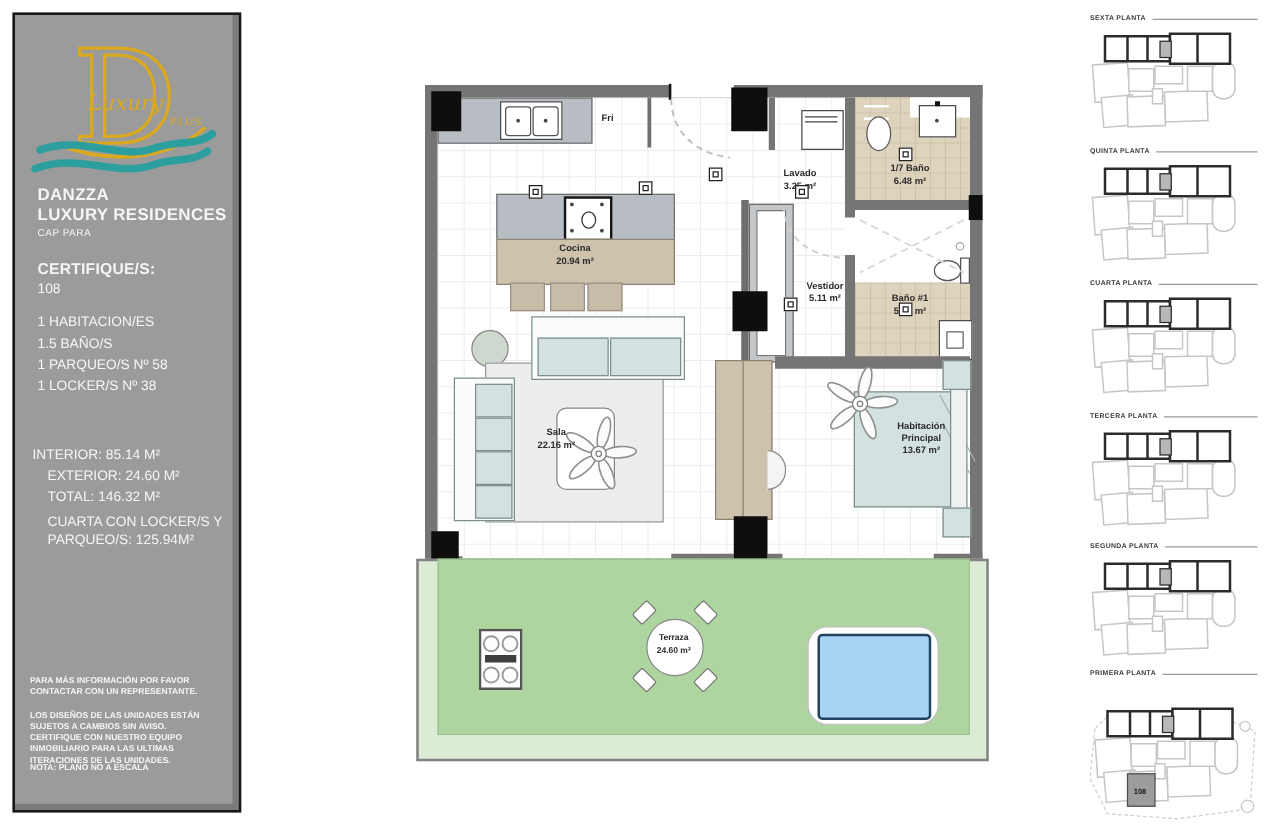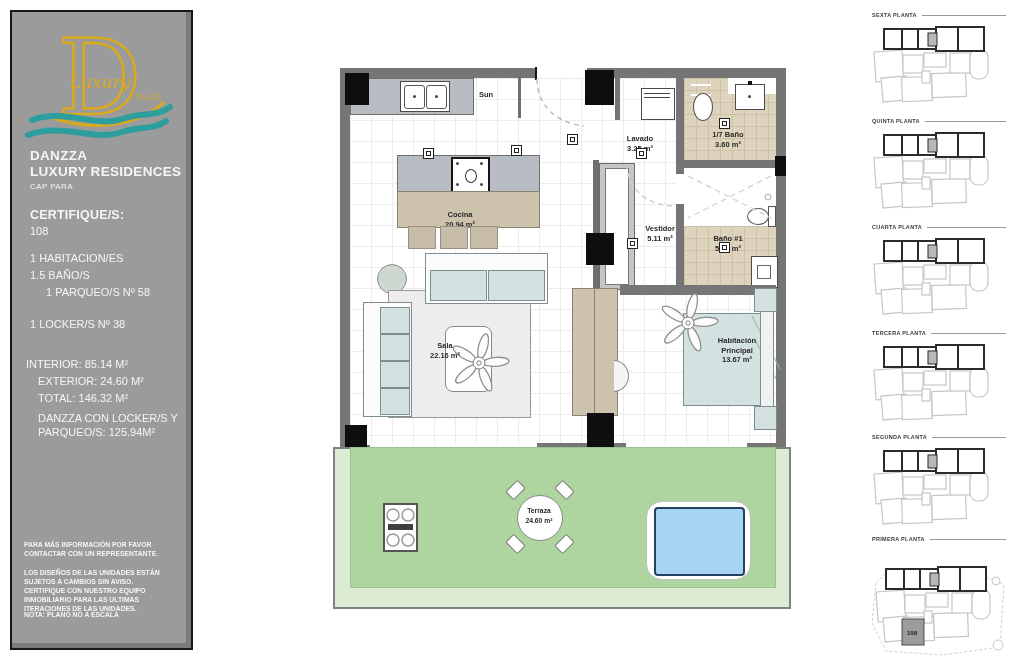--- a/index.html
+++ b/index.html
@@ -109,27 +109,27 @@
 
     <div class="sb-txt sb-title" style="left:18px;top:136px">DANZZA</div>
     <div class="sb-txt sb-title" style="left:18px;top:152px">LUXURY RESIDENCES</div>
     <div class="sb-txt sb-sub" style="left:18px;top:170px">CAP PARA</div>
 
     <div class="sb-txt sb-h" style="left:18px;top:196px">CERTIFIQUE/S:</div>
     <div class="sb-txt sb-line" style="left:18px;top:211px">108</div>
 
     <div class="sb-txt sb-line" style="left:18px;top:238px">1 HABITACION/ES</div>
     <div class="sb-txt sb-line" style="left:18px;top:255px">1.5 BAÑO/S</div>
-    <div class="sb-txt sb-line" style="left:34px;top:272px">1 PARQUEO/S Nº 58</div>
-    <div class="sb-txt sb-line" style="left:18px;top:304px">1 LOCKER/S Nº 38</div>
+    <div class="sb-txt sb-line" style="left:18px;top:272px">1 PARQUEO/S Nº 58</div>
+    <div class="sb-txt sb-line" style="left:18px;top:289px">1 LOCKER/S Nº 38</div>
 
     <div class="sb-txt sb-line" style="left:14px;top:344px">INTERIOR: 85.14 M²</div>
     <div class="sb-txt sb-line" style="left:26px;top:361px">EXTERIOR: 24.60 M²</div>
     <div class="sb-txt sb-line" style="left:26px;top:378px">TOTAL: 146.32 M²</div>
-    <div class="sb-txt sb-line" style="left:26px;top:398px">DANZZA CON LOCKER/S Y</div>
+    <div class="sb-txt sb-line" style="left:26px;top:398px">CUARTA CON LOCKER/S Y</div>
     <div class="sb-txt sb-line" style="left:26px;top:412px">PARQUEO/S: 125.94M²</div>
 
     <div class="sb-txt sb-fine" style="left:12px;top:528px">PARA MÁS INFORMACIÓN POR FAVOR CONTACTAR CON UN REPRESENTANTE.</div>
     <div class="sb-txt sb-fine" style="left:12px;top:556px">LOS DISEÑOS DE LAS UNIDADES ESTÁN SUJETOS A CAMBIOS SIN AVISO. CERTIFIQUE CON NUESTRO EQUIPO INMOBILIARIO PARA LAS ULTIMAS ITERACIONES DE LAS UNIDADES.</div>
     <div class="sb-txt sb-fine" style="left:12px;top:598px">NOTA: PLANO NO A ESCALA</div>
   </div>
 
   <div id="plan">
 
     <div class="floor" style="left:19px;top:18px;width:426px;height:367px"></div>
@@ -144,32 +144,32 @@
     <div class="counter" style="left:19px;top:18px;width:122px;height:35px"></div>
     <div class="wht" style="left:69px;top:21px;width:48px;height:29px">
       <div class="abs" style="left:3px;top:3px;width:19px;height:22px;border:1px solid #555;border-radius:3px;background:#fff">
           <div class="dot" style="left:8px;top:9px"></div>
         </div>
       <div class="abs" style="left:25px;top:3px;width:19px;height:22px;border:1px solid #555;border-radius:3px;background:#fff">
           <div class="dot" style="left:8px;top:9px"></div>
         </div>
     </div>
     <div class="abs" style="left:187px;top:18px;width:3px;height:40px;background:#6f6f6f"></div>
-    <div class="rl" style="left:140px;top:30px;width:30px">Sun</div>
+    <div class="rl" style="left:140px;top:30px;width:30px">Fri</div>
 
     <div class="counter" style="left:66px;top:95px;width:141px;height:36px"></div>
     <div class="abs" style="left:120px;top:97px;width:35px;height:32px;background:#fff;border:2px solid #151515">
       <div class="dot" style="left:3px;top:3px"></div>
         <div class="dot" style="left:27px;top:3px"></div>
       <div class="dot" style="left:3px;top:24px"></div>
         <div class="dot" style="left:27px;top:24px"></div>
       <div class="abs" style="left:12px;top:10px;width:10px;height:12px;border:1px solid #333;border-radius:50%"></div>
     </div>
     <div class="tan" style="left:66px;top:131px;width:141px;height:35px">
-      <div class="rl" style="left:0;top:18px;width:124px">
+      <div class="rl" style="left:0;top:2px;width:124px">
         <span>Cocina</span><br>
         <span>20.94 m²</span>
       </div>
     </div>
     <div class="stool" style="left:77px;top:166px;width:26px;height:21px"></div>
     <div class="stool" style="left:109px;top:166px;width:26px;height:21px"></div>
     <div class="stool" style="left:139px;top:166px;width:26px;height:21px"></div>
 
     <div class="wall" style="left:284px;top:18px;width:5px;height:42px"></div>
     <div class="wht" style="left:310px;top:28px;width:32px;height:30px">
@@ -184,21 +184,21 @@
     <div class="tile" style="left:353px;top:18px;width:92px;height:82px"></div>
     <div class="abs" style="left:397px;top:18px;width:48px;height:16px;background:#fff"></div>
     <div class="abs" style="left:360px;top:24px;width:20px;height:8px;border-top:2px solid #fff;border-bottom:2px solid #fff"></div>
     <div class="abs" style="left:362px;top:33px;width:18px;height:26px;background:#fff;border:1px solid #555;border-radius:50%"></div>
     <div class="wht" style="left:404px;top:24px;width:28px;height:24px">
       <div class="dot" style="left:12px;top:10px"></div>
       <div class="abs" style="left:12px;top:-4px;width:4px;height:4px;background:#111"></div>
     </div>
     <div class="rl" style="left:364px;top:70px;width:66px">
       <span>1/7 Baño</span><br>
-      <span>3.60 m²</span>
+      <span>6.48 m²</span>
     </div>
     <div class="wall" style="left:345px;top:100px;width:100px;height:8px"></div>
 
     <div class="wall" style="left:345px;top:108px;width:8px;height:122px"></div>
     <div class="abs" style="left:345px;top:114px;width:8px;height:30px;background:#fff"></div>
     <div class="abs" style="left:353px;top:108px;width:92px;height:58px;background:#fff"></div>
     <div class="tile" style="left:353px;top:166px;width:92px;height:62px"></div>
     <div class="abs" style="left:416px;top:148px;width:20px;height:15px;background:#fff;border:1px solid #555;border-radius:50%"></div>
     <div class="abs" style="left:437px;top:146px;width:6px;height:19px;background:#fff;border:1px solid #555"></div>
     <div class="wht" style="left:420px;top:196px;width:25px;height:30px">

